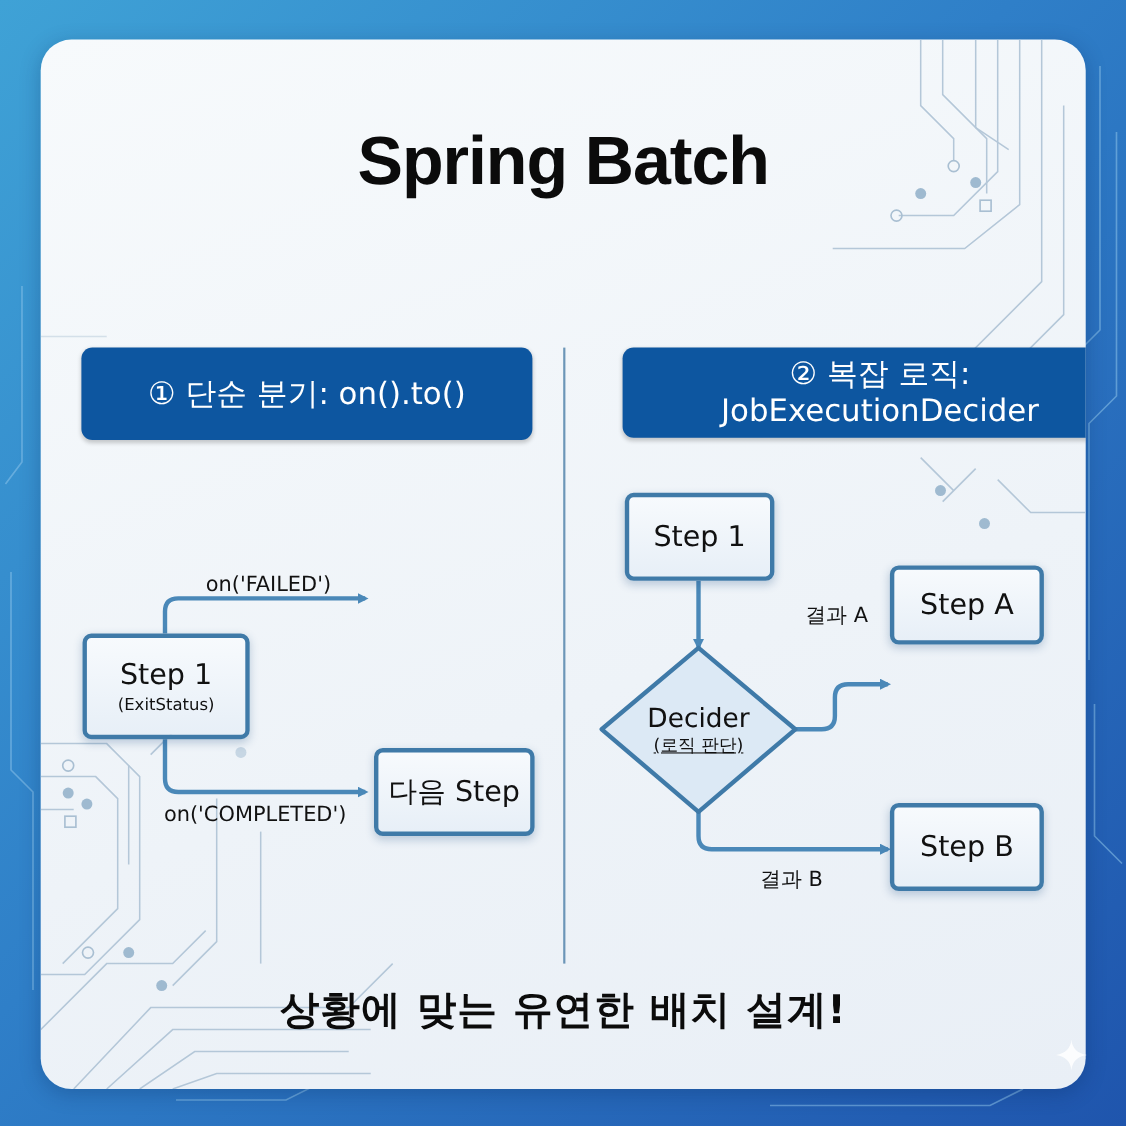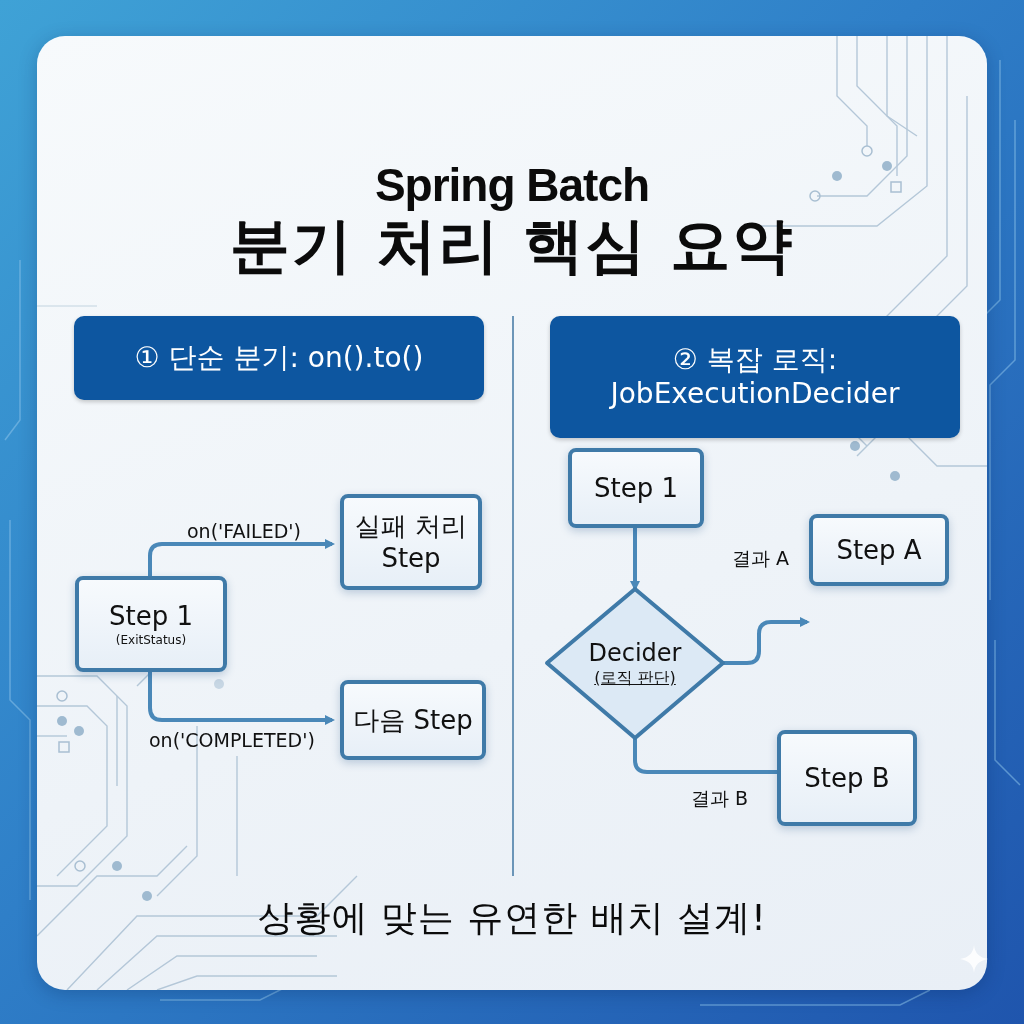--- a/index.html
+++ b/index.html
@@ -13,50 +13,50 @@
     position: absolute; left: 37px; top: 36px; width: 950px; height: 954px;
     background: linear-gradient(160deg, #f7fafc 0%, #eef3f8 60%, #e9eff6 100%);
     border-radius: 28px; overflow: hidden;
     box-shadow: 0 4px 18px rgba(0,30,80,0.25);
   }
   .card-circuit { position: absolute; inset: 0; pointer-events: none; }
   .title {
     position: absolute; left: 0; right: 0; top: 76px; text-align: center;
     font-weight: 700; color: #0b0b0b; line-height: 1.12;
   }
-  .title .l1 { font-size: 46px; letter-spacing: -1px; display: block; font-family: "Liberation Sans", sans-serif; margin-top: 48px; }
+  .title .l1 { font-size: 62px; letter-spacing: -1px; display: block; font-family: "Liberation Sans", sans-serif; }
   .title .l2 { font-size: 60px; display: block; letter-spacing: 2px; }
   .header-box {
     position: absolute; background: #0d56a0; color: #fff; border-radius: 10px;
     display: flex; flex-direction: column; align-items: center; justify-content: center;
     font-size: 28px; line-height: 1.2; text-align: center;
     box-shadow: 0 2px 4px rgba(0,0,0,0.2);
   }
   .hb1 { left: 37px; top: 280px; width: 410px; height: 84px; }
-  .hb2 { left: 513px; top: 280px; width: 410px; height: 122px; }
+  .hb2 { left: 529px; top: 280px; width: 410px; height: 82px; padding-left: 29px; }
   .divider { position: absolute; left: 475px; top: 280px; width: 2px; height: 560px; background: #4b7ea8; opacity: 0.8; }
   .node {
     position: absolute; background: linear-gradient(180deg,#f7fafd,#e7eff7);
     border: 4px solid #3f7aa8; border-radius: 8px;
     display: flex; flex-direction: column; align-items: center; justify-content: center;
     color: #111; font-size: 26px; text-align: center; line-height: 1.25;
     box-shadow: 0 3px 8px rgba(30,80,130,0.25);
     box-sizing: border-box;
   }
-  .node .sub { font-size: 12px; }
+  .node .sub { font-size: 15px; }
   .edge-label { position: absolute; font-size: 19px; color: #111; white-space: nowrap; }
   .diagram-svg { position: absolute; left: 0; top: 0; width: 950px; height: 954px; pointer-events: none; }
   .diamond-text {
     position: absolute; display: flex; flex-direction: column; align-items: center; justify-content: center;
     text-align: center; font-size: 24px; color: #111; line-height: 1.25;
   }
   .diamond-text .sub { font-size: 16px; text-decoration: underline; }
   .footer {
     position: absolute; left: 0; right: 0; top: 858px; text-align: center;
-    font-size: 36px; font-weight: 400; color: #0b0b0b; letter-spacing: 1px;
+    font-size: 36px; font-weight: 700; color: #0b0b0b; letter-spacing: 1px;
   }
   .sparkle { position: absolute; left: 960px; top: 945px; width: 28px; height: 28px; }
 </style>
 </head>
 <body>
 
 <svg class="bg-circuit" viewBox="0 0 1024 1024">
   <g stroke="#8cc3ea" stroke-width="1.5" fill="none" opacity="0.55">
     <path d="M1000 60 L1000 300 L970 330 L970 520"></path>
     <path d="M1015 120 L1015 360 L990 385 L990 600"></path>
@@ -111,21 +111,20 @@
       <circle cx="43" cy="830" r="5" fill="none" stroke="#a9bfd2" stroke-width="1.5"></circle>
       <circle cx="80" cy="830" r="5"></circle>
       <circle cx="144" cy="610" r="5" fill="none" stroke="#a9bfd2" stroke-width="1.5"></circle>
       <circle cx="110" cy="860" r="5"></circle>
       <circle cx="182" cy="648" r="5" opacity="0.5"></circle>
     </g>
   </svg>
 
   <div class="title">
     <span class="l1">Spring Batch</span>
-    <span class="l2">분기 처리 핵심 요약</span>
   </div>
 
   <div class="header-box hb1">
     <span>① 단순 분기: on().to()</span>
   </div>
   <div class="header-box hb2">
     <span>② 복잡 로직:</span>
     <span>JobExecutionDecider</span>
   </div>
 
@@ -150,41 +149,37 @@
       <path d="M598 702 L598 724 Q598 736 610 736 L770 736" marker-end="url(#arr)"></path>
     </g>
 
     <polygon points="598,553 686,627 598,702 510,627" fill="#dce9f5" stroke="#3f7aa8" stroke-width="4" stroke-linejoin="round"></polygon>
   </svg>
 
   <div class="node" style="left:38px;top:540px;width:152px;height:96px;">
     <span>Step 1</span>
     <span class="sub">(ExitStatus)</span>
   </div>
-  <div class="node" style="left:303px;top:458px;width:142px;height:96px;">
-    <span>실패 처리</span>
-    <span>Step</span>
-  </div>
   <div class="node" style="left:303px;top:644px;width:146px;height:80px;">
     <span>다음 Step</span>
   </div>
   <div class="edge-label" style="left:150px;top:484px;">on('FAILED')</div>
   <div class="edge-label" style="left:112px;top:693px;">on('COMPLETED')</div>
 
   <div class="node" style="left:531px;top:412px;width:136px;height:80px;">
     <span>Step 1</span>
   </div>
   <div class="diamond-text" style="left:520px;top:585px;width:156px;height:84px;">
     <span>Decider</span>
     <span class="sub">(로직 판단)</span>
   </div>
   <div class="node" style="left:772px;top:478px;width:140px;height:72px;">
     <span>Step A</span>
   </div>
-  <div class="node" style="left:740px;top:694px;width:140px;height:96px;">
+  <div class="node" style="left:772px;top:694px;width:140px;height:80px;">
     <span>Step B</span>
   </div>
   <div class="edge-label" style="left:695px;top:510px;">결과 A</div>
   <div class="edge-label" style="left:654px;top:750px;">결과 B</div>
 
   <div class="footer">상황에 맞는 유연한 배치 설계!</div>
 </div>
 
 <svg class="sparkle" viewBox="0 0 28 28">
   <path d="M14 0 Q15 12 28 14 Q15 16 14 28 Q13 16 0 14 Q13 12 14 0 Z" fill="#ffffff" opacity="0.85"></path>

